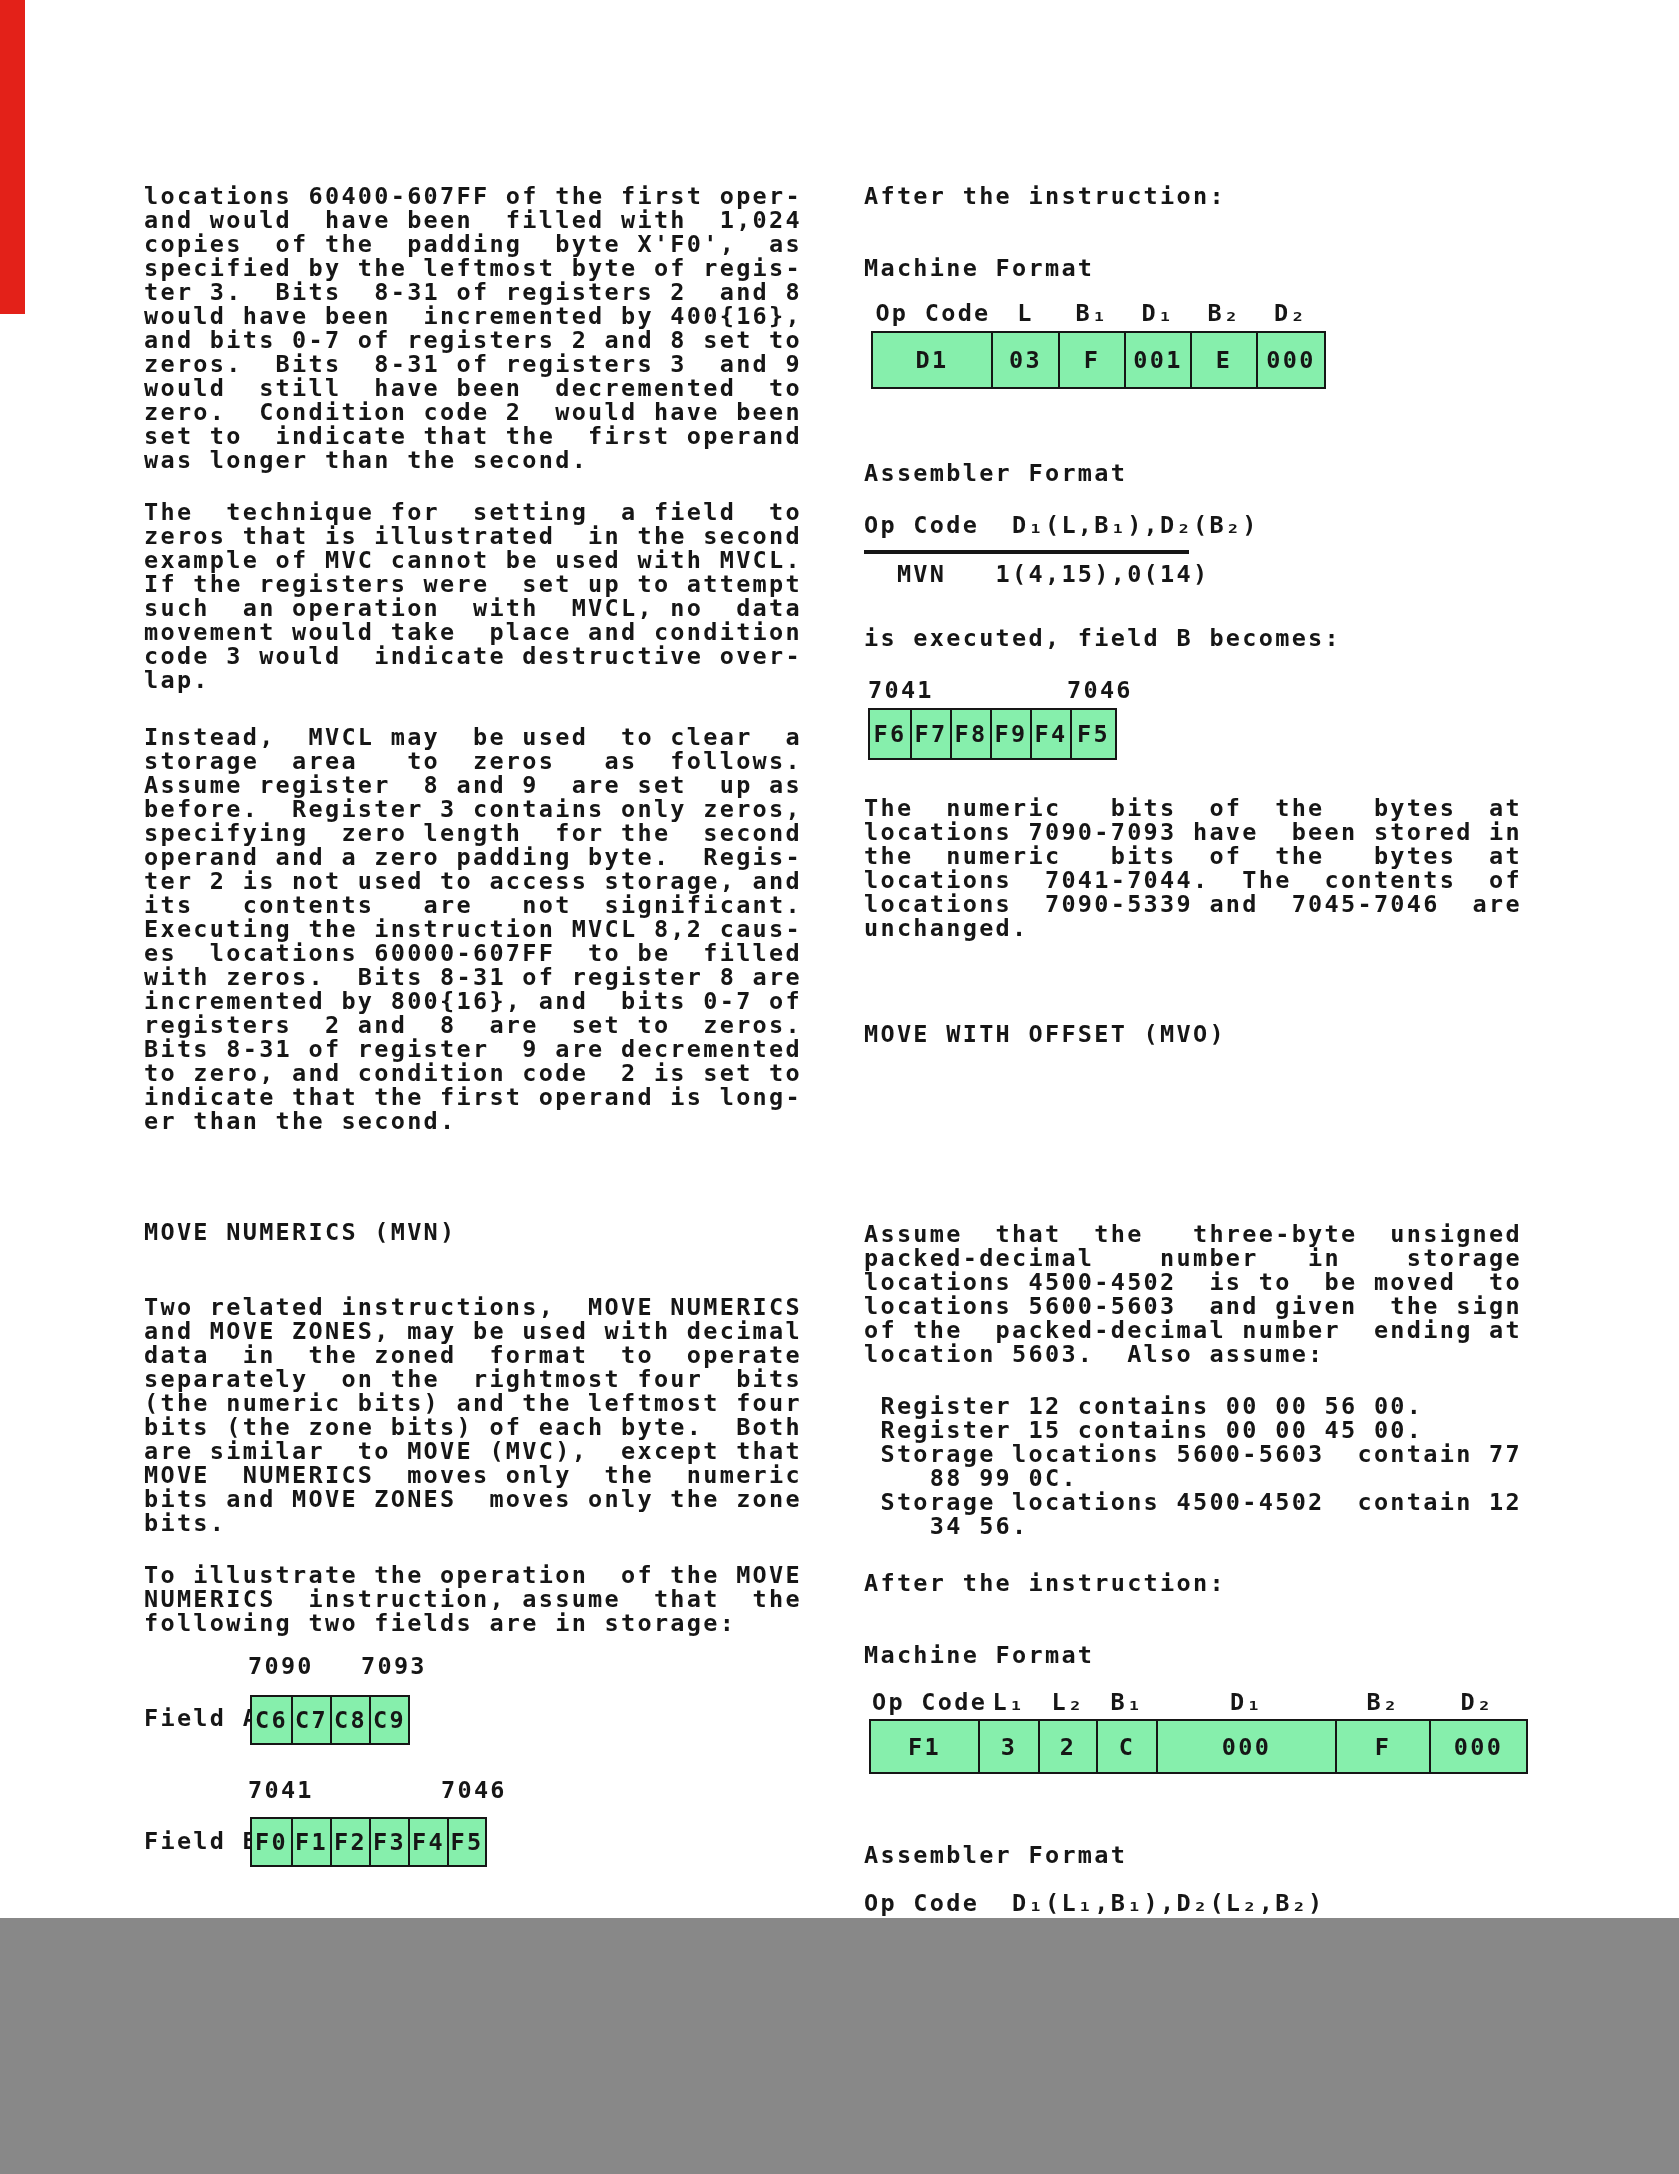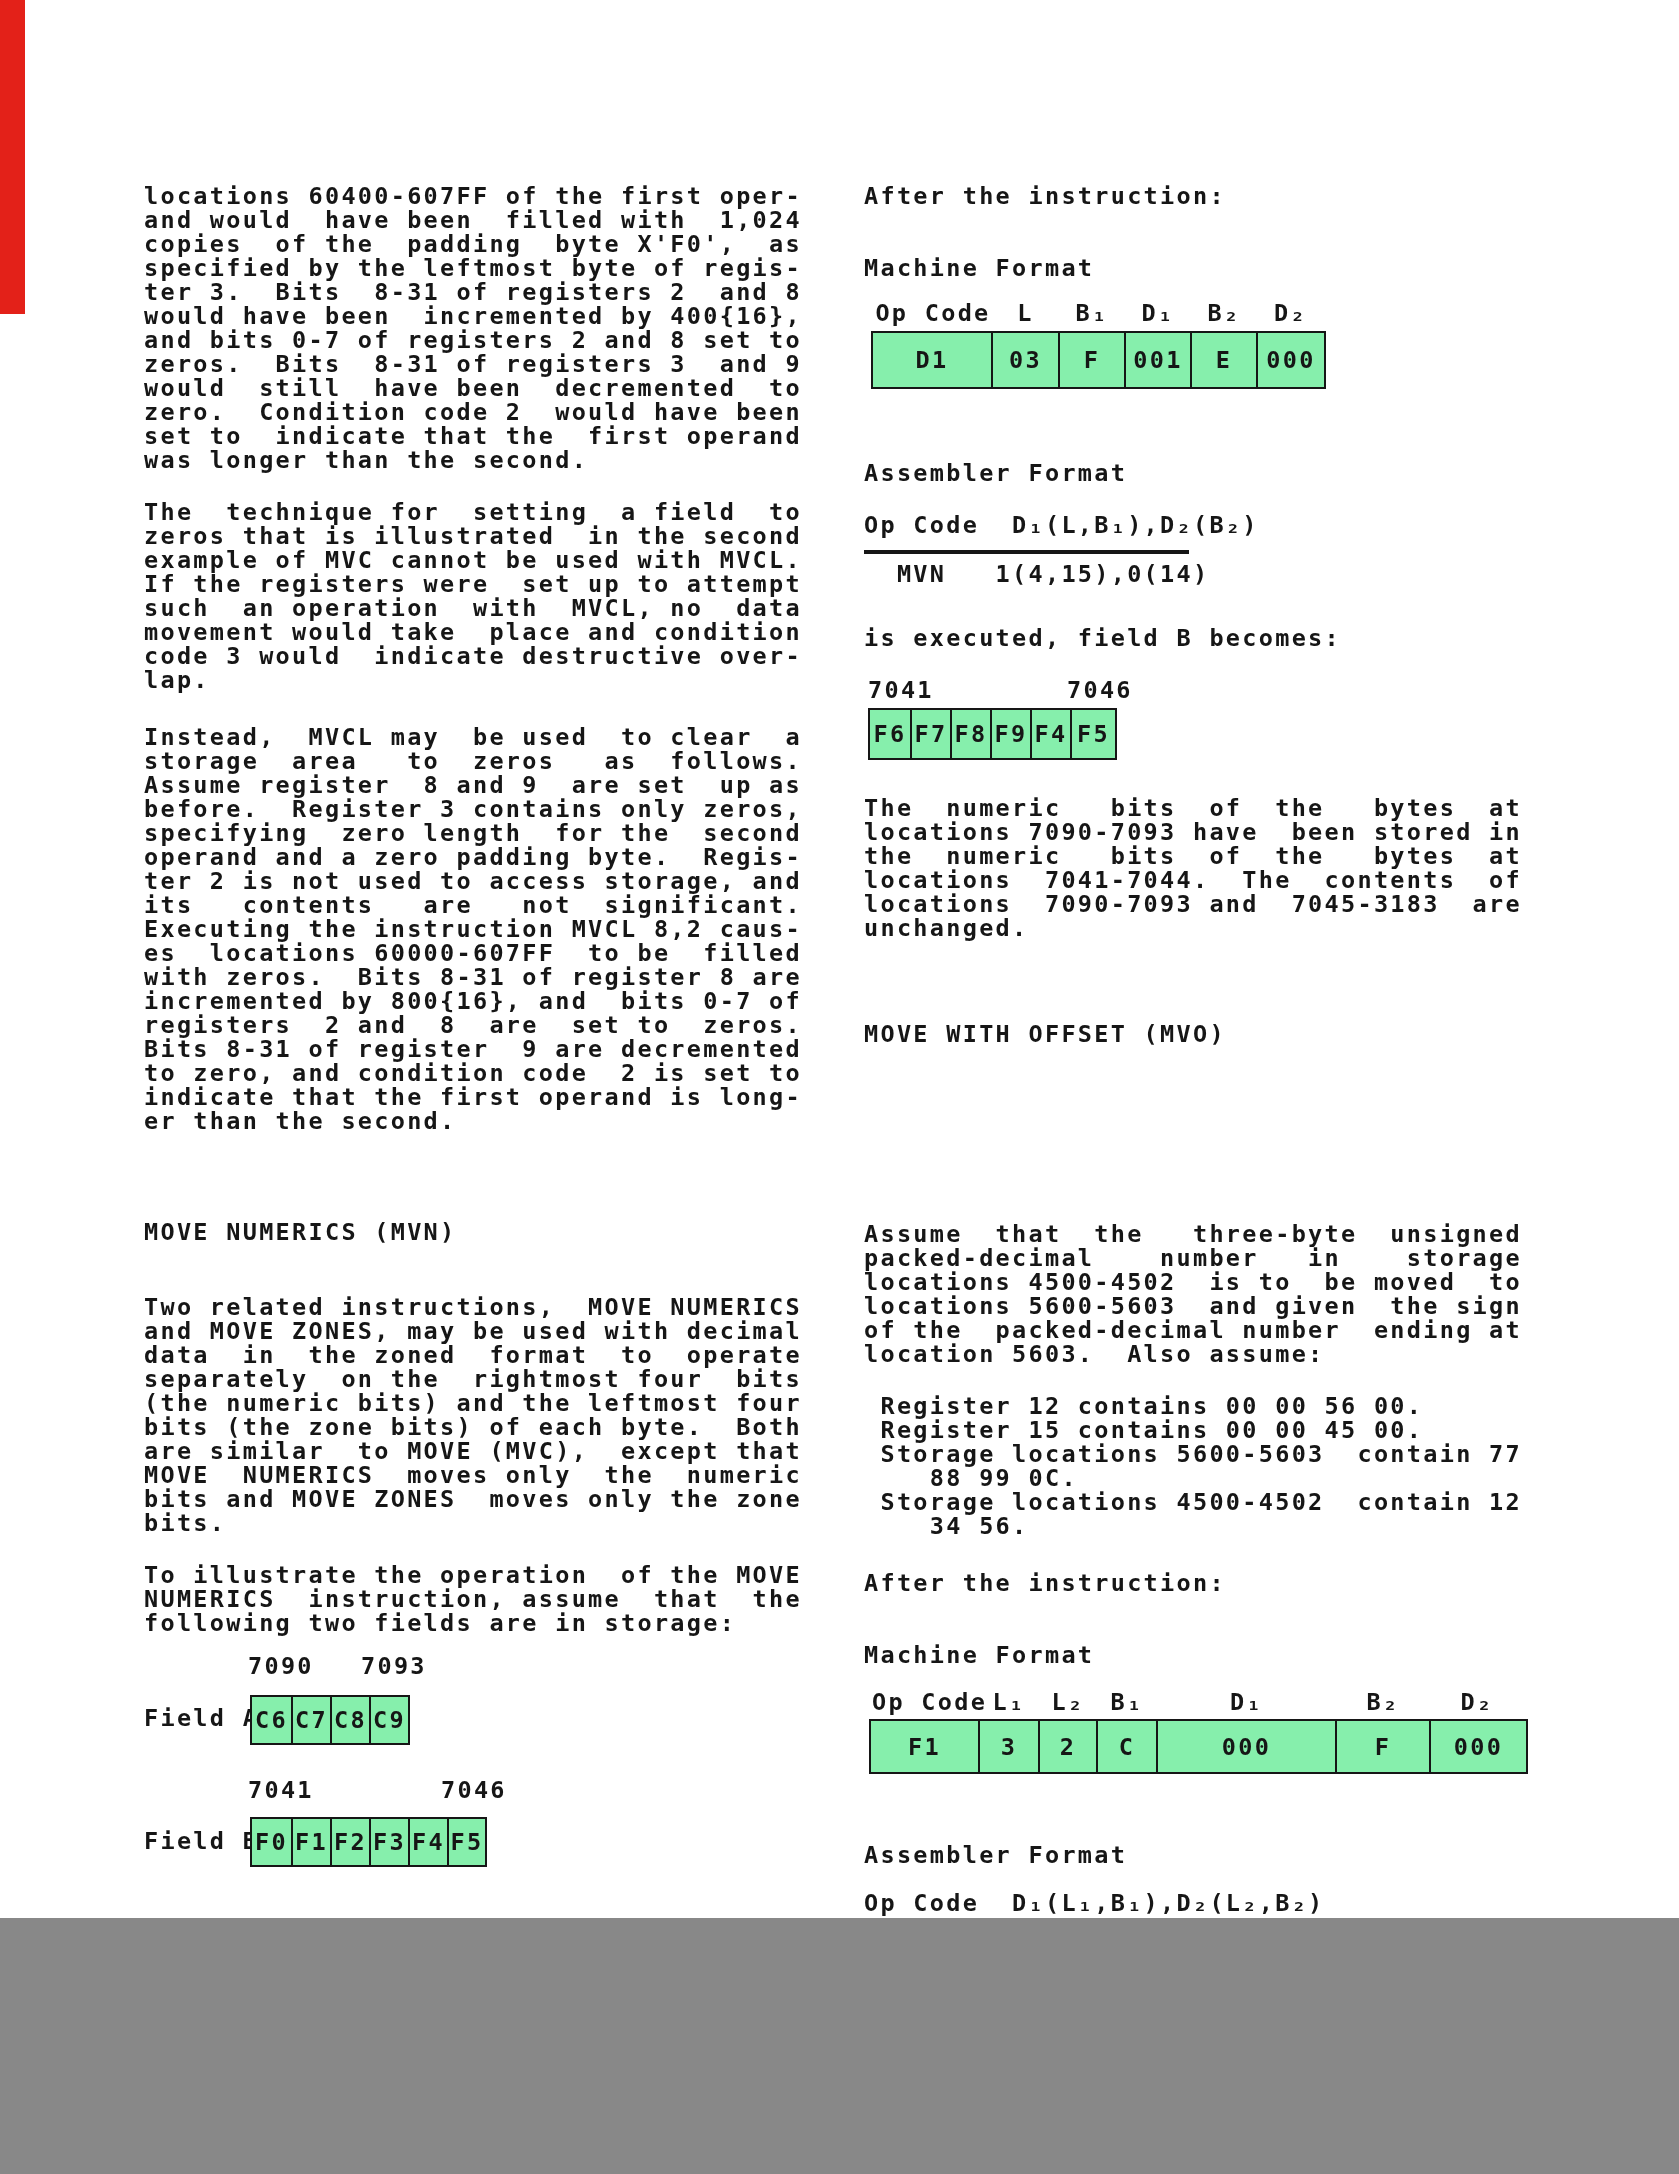--- a/index.html
+++ b/index.html
@@ -137,21 +137,21 @@
     <span class="cell" style="width:40px">F8</span>
     <span class="cell" style="width:40px">F9</span>
     <span class="cell" style="width:40px">F4</span>
     <span class="cell" style="width:40px">F5</span>
   </div>
 
   <div class="abs txt" style="left:864px;top:796px">The  numeric   bits  of  the   bytes  at
 locations 7090-7093 have  been stored in
 the  numeric   bits  of  the   bytes  at
 locations  7041-7044.  The  contents  of
-locations  7090-7093 and  7045-3183  are
+locations  7090-5339 and  7045-7046  are
 unchanged.</div>
   <div class="abs txt" style="left:864px;top:1022px">MOVE WITH OFFSET (MVO)</div>
   <div class="abs txt" style="left:864px;top:1222px">Assume  that  the   three-byte  unsigned
 packed-decimal    number   in    storage
 locations 4500-4502  is to  be moved  to
 locations 5600-5603  and given  the sign
 of the  packed-decimal number  ending at
 location 5603.  Also assume:</div>
   <div class="abs txt" style="left:864px;top:1394px"> Register 12 contains 00 00 56 00.
  Register 15 contains 00 00 45 00.

